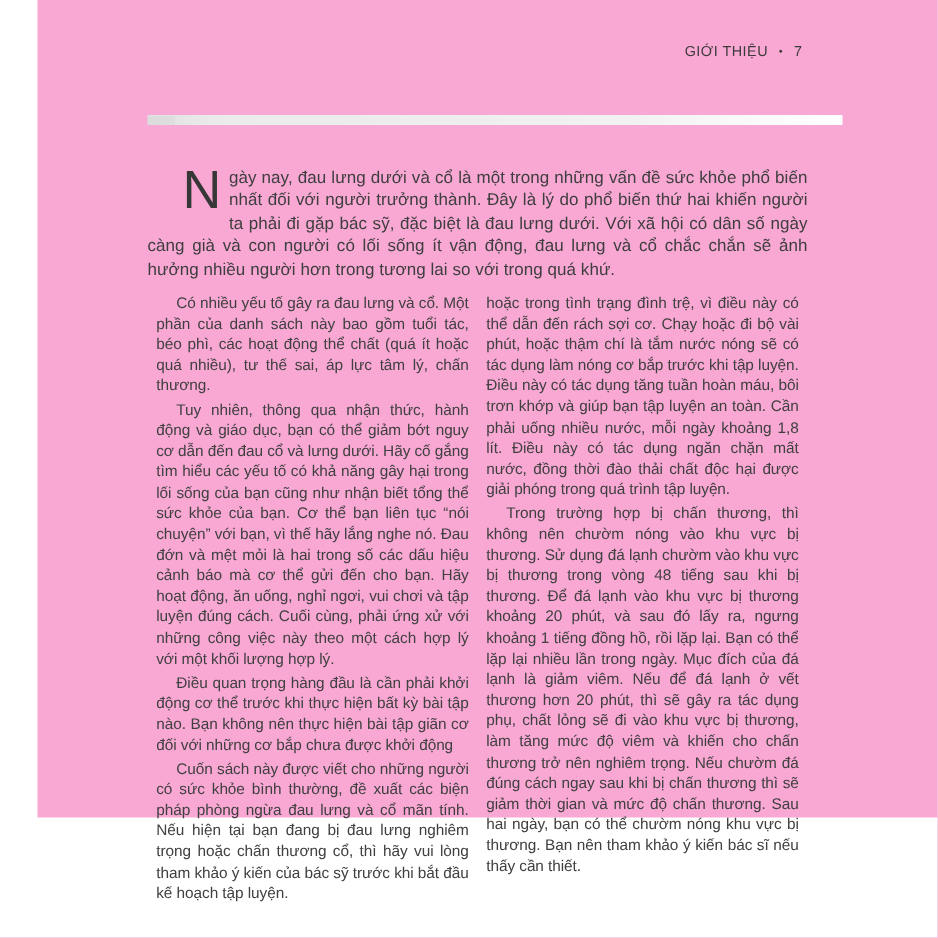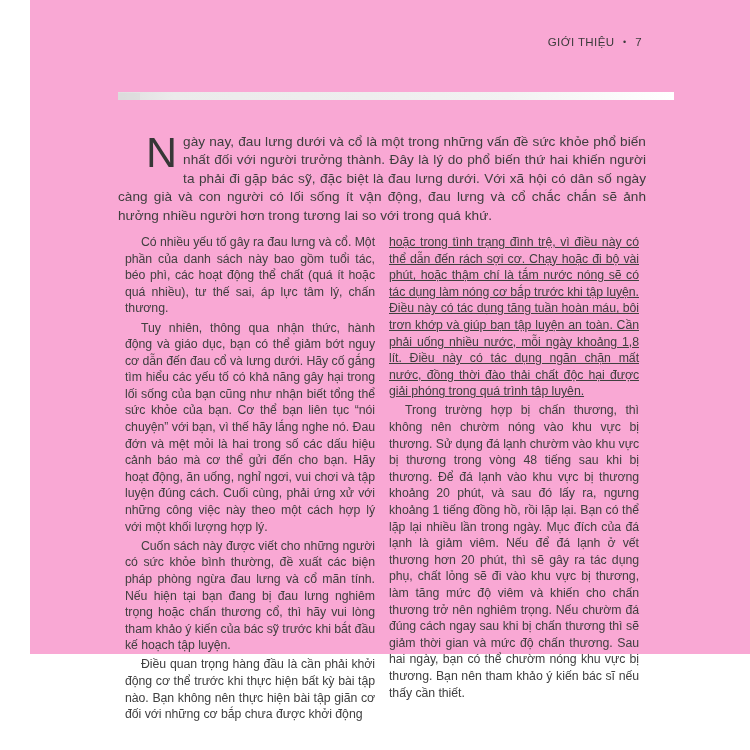--- a/index.html
+++ b/index.html
@@ -80,21 +80,21 @@
   .col {
     width: 250px;
     font-size: 12.3px;
     line-height: 16.6px;
     text-align: justify;
     color: #404040;
     letter-spacing: -0.05px;
   }
   .col p { margin: 0 0 2.5px 0; }
   .col p.indent { text-indent: 16px; }
-  .col p.no-indent { text-indent: 0; text-decoration: underline; }
+  .col p.no-indent { text-indent: 0; }
 </style>
 </head>
 <body>
 
 <div class="page">
 
   <div class="running-head">
     <span>GIỚI THIỆU</span>
     <span class="dot">•</span>
     <span>7</span>
@@ -105,22 +105,22 @@
   <div class="content">
 
     <p class="intro">
       <span class="dropcap">N</span><span>gày nay, đau lưng dưới và cổ là một trong những vấn đề sức khỏe phổ biến nhất đối với người trưởng thành. Đây là lý do phổ biến thứ hai khiến người ta phải đi gặp bác sỹ, đặc biệt là đau lưng dưới. Với xã hội có dân số ngày càng già và con người có lối sống ít vận động, đau lưng và cổ chắc chắn sẽ ảnh hưởng nhiều người hơn trong tương lai so với trong quá khứ.</span>
     </p>
 
     <div class="cols">
       <div class="col col-left">
           <p class="indent">Có nhiều yếu tố gây ra đau lưng và cổ. Một phần của danh sách này bao gồm tuổi tác, béo phì, các hoạt động thể chất (quá ít hoặc quá nhiều), tư thế sai, áp lực tâm lý, chấn thương.</p>
           <p class="indent">Tuy nhiên, thông qua nhận thức, hành động và giáo dục, bạn có thể giảm bớt nguy cơ dẫn đến đau cổ và lưng dưới. Hãy cố gắng tìm hiểu các yếu tố có khả năng gây hại trong lối sống của bạn cũng như nhận biết tổng thể sức khỏe của bạn. Cơ thể bạn liên tục “nói chuyện” với bạn, vì thế hãy lắng nghe nó. Đau đớn và mệt mỏi là hai trong số các dấu hiệu cảnh báo mà cơ thể gửi đến cho bạn. Hãy hoạt động, ăn uống, nghỉ ngơi, vui chơi và tập luyện đúng cách. Cuối cùng, phải ứng xử với những công việc này theo một cách hợp lý với một khối lượng hợp lý.</p>
+          <p class="indent">Điều quan trọng hàng đầu là cần phải khởi động cơ thể trước khi thực hiện bất kỳ bài tập nào. Bạn không nên thực hiện bài tập giãn cơ đối với những cơ bắp chưa được khởi động</p>
           <p class="indent">Cuốn sách này được viết cho những người có sức khỏe bình thường, đề xuất các biện pháp phòng ngừa đau lưng và cổ mãn tính. Nếu hiện tại bạn đang bị đau lưng nghiêm trọng hoặc chấn thương cổ, thì hãy vui lòng tham khảo ý kiến của bác sỹ trước khi bắt đầu kế hoạch tập luyện.</p>
-          <p class="indent">Điều quan trọng hàng đầu là cần phải khởi động cơ thể trước khi thực hiện bất kỳ bài tập nào. Bạn không nên thực hiện bài tập giãn cơ đối với những cơ bắp chưa được khởi động</p>
         </div>
       <div class="col col-right">
           <p class="no-indent">hoặc trong tình trạng đình trệ, vì điều này có thể dẫn đến rách sợi cơ. Chạy hoặc đi bộ vài phút, hoặc thậm chí là tắm nước nóng sẽ có tác dụng làm nóng cơ bắp trước khi tập luyện. Điều này có tác dụng tăng tuần hoàn máu, bôi trơn khớp và giúp bạn tập luyện an toàn. Cần phải uống nhiều nước, mỗi ngày khoảng 1,8 lít. Điều này có tác dụng ngăn chặn mất nước, đồng thời đào thải chất độc hại được giải phóng trong quá trình tập luyện.</p>
           <p class="indent">Trong trường hợp bị chấn thương, thì không nên chườm nóng vào khu vực bị thương. Sử dụng đá lạnh chườm vào khu vực bị thương trong vòng 48 tiếng sau khi bị thương. Để đá lạnh vào khu vực bị thương khoảng 20 phút, và sau đó lấy ra, ngưng khoảng 1 tiếng đồng hồ, rồi lặp lại. Bạn có thể lặp lại nhiều lần trong ngày. Mục đích của đá lạnh là giảm viêm. Nếu để đá lạnh ở vết thương hơn 20 phút, thì sẽ gây ra tác dụng phụ, chất lỏng sẽ đi vào khu vực bị thương, làm tăng mức độ viêm và khiến cho chấn thương trở nên nghiêm trọng. Nếu chườm đá đúng cách ngay sau khi bị chấn thương thì sẽ giảm thời gian và mức độ chấn thương. Sau hai ngày, bạn có thể chườm nóng khu vực bị thương. Bạn nên tham khảo ý kiến bác sĩ nếu thấy cần thiết.</p>
         </div>
     </div>
 
   </div>
 </div>
 

